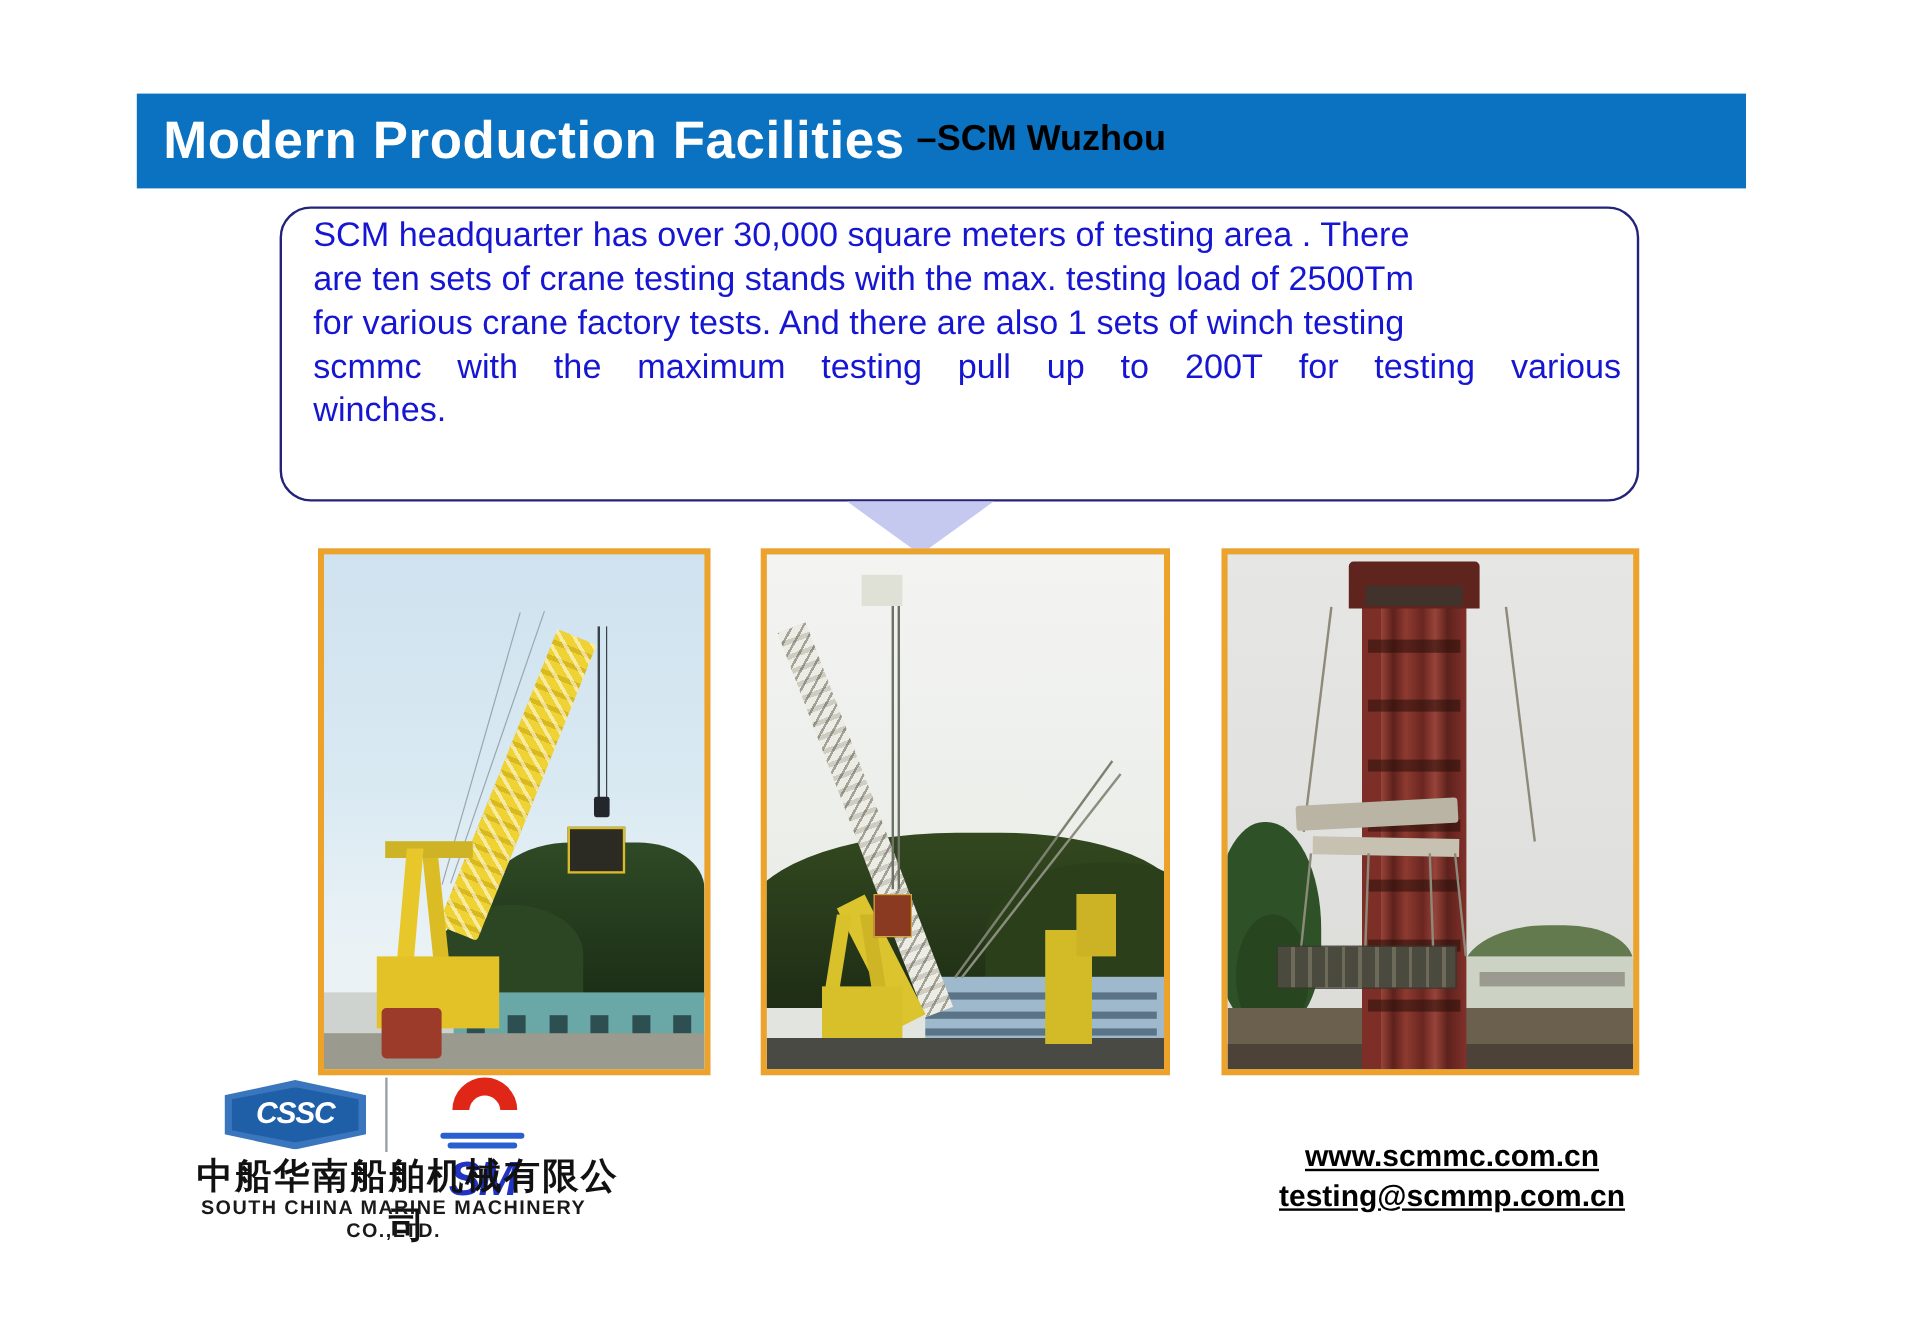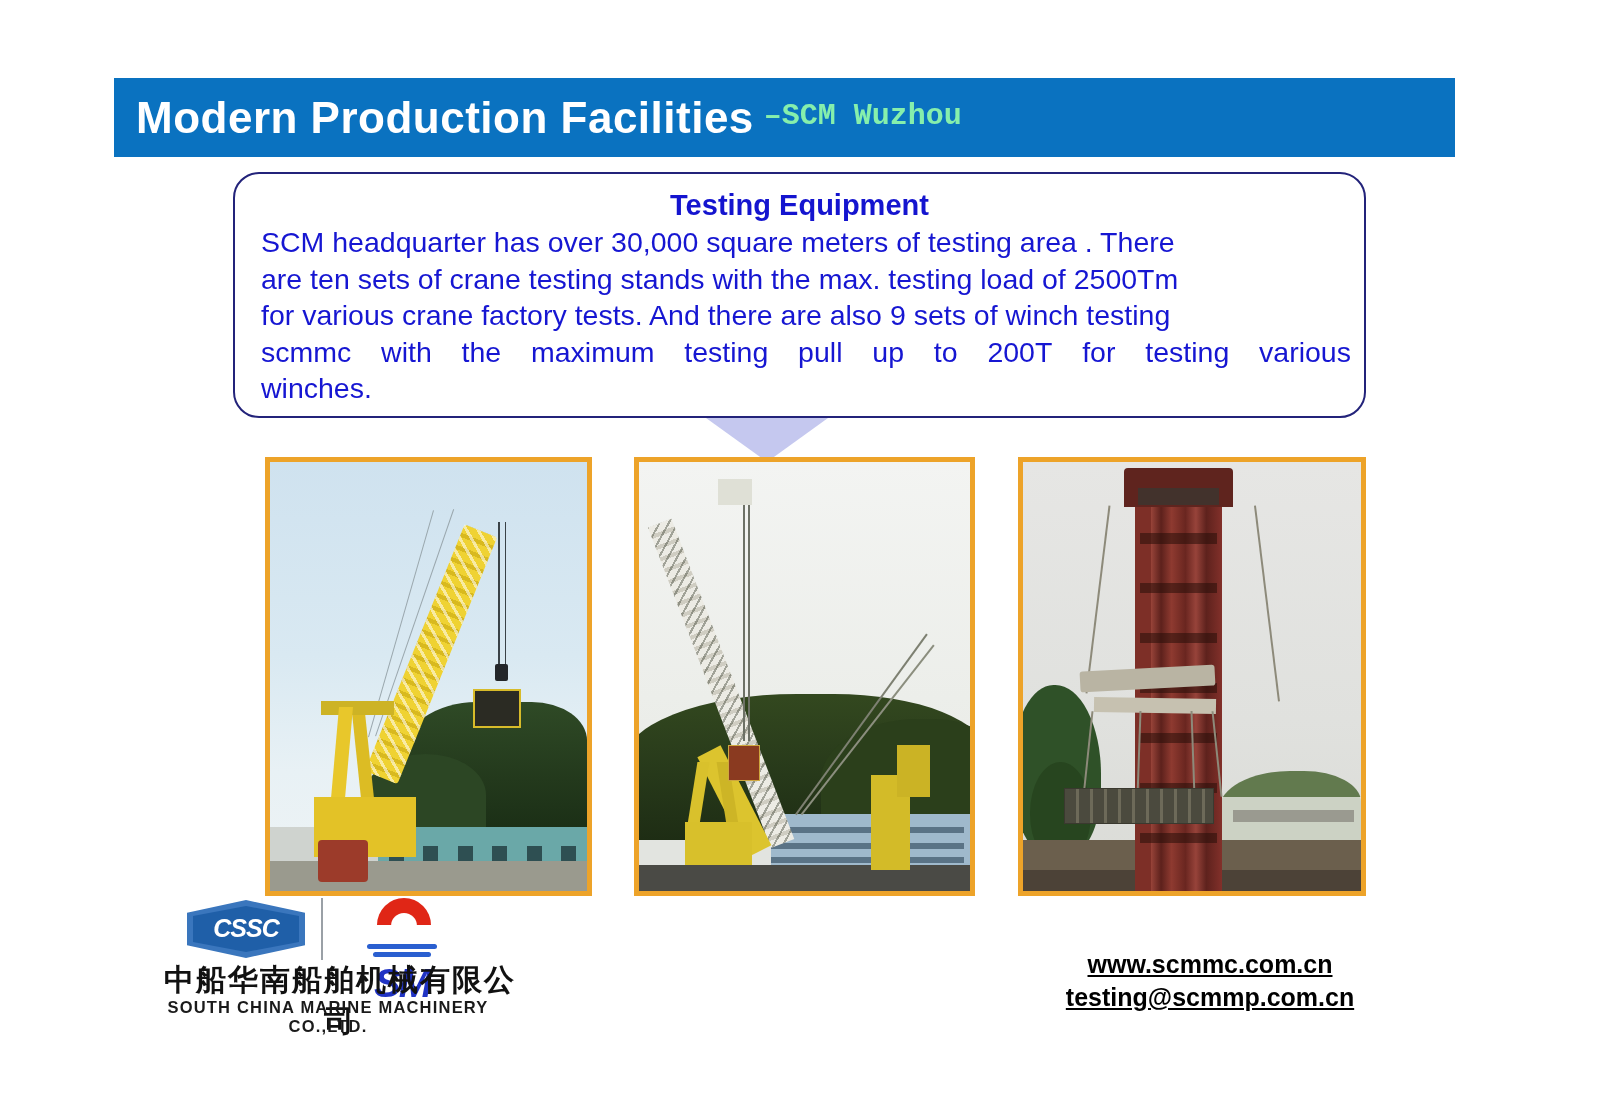--- a/index.html
+++ b/index.html
@@ -17,24 +17,23 @@
     position:absolute;left:114px;top:78px;width:1341px;height:79px;
     background:#0a72c0;
     display:flex;align-items:center;
   }
   .title-main{
     font-size:44px;font-weight:bold;color:#ffffff;
     margin-left:22px;letter-spacing:.5px;line-height:1;
     white-space:nowrap;
   }
   .title-sub{
-    font-size:30px;font-weight:bold;color:#86efac;
+    font-size:30px;font-weight:bold;color:#000000;
     margin-left:10px;line-height:1;white-space:nowrap;
     padding-bottom:3px;
-    font-family:Liberation Mono, monospace;
   }
 
   
   .callout{
     position:absolute;left:233px;top:172px;width:1133px;height:246px;
     border:2px solid #23237a;border-radius:26px;background:#ffffff;
     box-sizing:border-box;
   }
   .callout-title{
     text-align:center;color:#1414cf;font-size:29px;font-weight:bold;
@@ -177,25 +176,24 @@
 <body>
 
 <div class="slide">
 
   <div class="title-bar">
     <span class="title-main">Modern Production Facilities</span>
     <span class="title-sub">–SCM Wuzhou</span>
   </div>
 
   <div class="callout">
-    <div class="callout-title">Testing Equipment</div>
     <div class="callout-body">
       <span class="l">SCM headquarter has  over 30,000 square meters of testing area . There</span>
       <span class="l">are ten sets of crane testing stands with the max. testing load of 2500Tm</span>
-      <span class="l">for various crane factory tests. And there are also 9 sets of winch testing</span>
+      <span class="l">for various crane factory tests. And there are also 1 sets of winch testing</span>
       <span class="just">
         <span>scmmc</span>
         <span>with</span>
         <span>the</span>
         <span>maximum</span>
         <span>testing</span>
         <span>pull</span>
         <span>up</span>
         <span>to</span>
         <span>200T</span>

